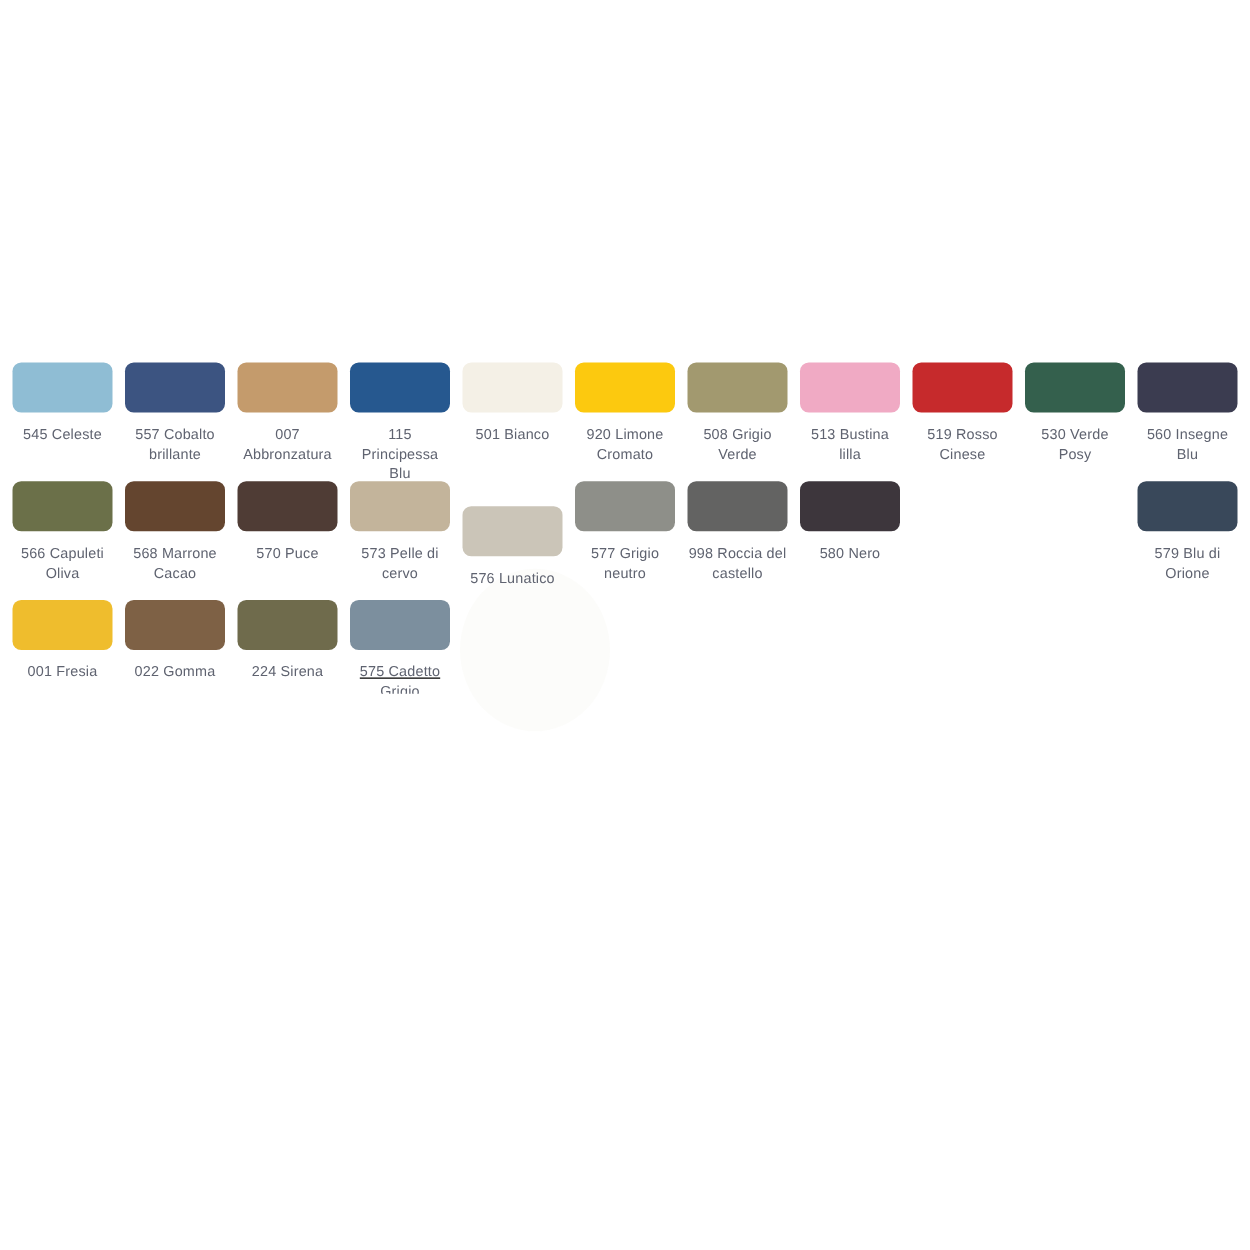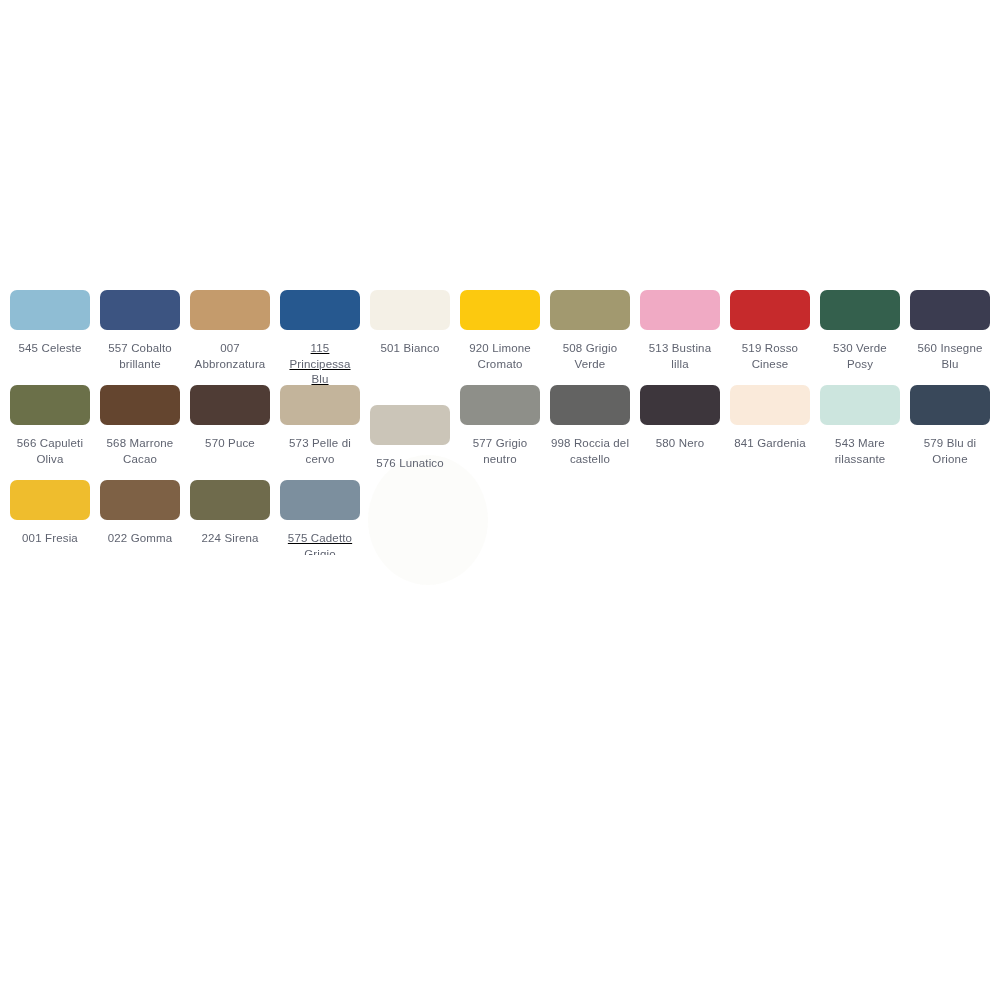--- a/index.html
+++ b/index.html
@@ -93,21 +93,21 @@
           <div class="swatch-label">545 Celeste</div>
         </div>
         <div class="swatch-cell" style="left: 100px;">
           <div class="swatch-chip" style="background: rgb(60, 84, 129);"></div>
           <div class="swatch-label">557 Cobalto brillante</div>
         </div>
         <div class="swatch-cell" style="left: 190px;">
           <div class="swatch-chip" style="background: rgb(196, 155, 108);"></div>
           <div class="swatch-label">007 Abbronzatura</div>
         </div>
-        <div class="swatch-cell" style="left: 280px; text-decoration: underline;">
+        <div class="swatch-cell" style="left: 280px;">
           <div class="swatch-chip" style="background: rgb(38, 88, 143);"></div>
           <div class="swatch-label">115 Principessa Blu</div>
         </div>
         <div class="swatch-cell" style="left: 370px;">
           <div class="swatch-chip" style="background: rgb(244, 240, 230);"></div>
           <div class="swatch-label">501 Bianco</div>
         </div>
         <div class="swatch-cell" style="left: 460px;">
           <div class="swatch-chip" style="background: rgb(252, 201, 15);"></div>
           <div class="swatch-label">920 Limone Cromato</div>
@@ -159,28 +159,20 @@
           <div class="swatch-label">577 Grigio neutro</div>
         </div>
         <div class="swatch-cell" style="left: 550px;">
           <div class="swatch-chip" style="background: rgb(99, 99, 98);"></div>
           <div class="swatch-label">998 Roccia del castello</div>
         </div>
         <div class="swatch-cell" style="left: 640px;">
           <div class="swatch-chip" style="background: rgb(61, 54, 60);"></div>
           <div class="swatch-label">580 Nero</div>
         </div>
-        <div class="swatch-cell" style="left: 730px;">
-          <div class="swatch-chip" style="background: rgb(250, 234, 218);"></div>
-          <div class="swatch-label">841 Gardenia</div>
-        </div>
-        <div class="swatch-cell" style="left: 820px;">
-          <div class="swatch-chip" style="background: rgb(204, 229, 222);"></div>
-          <div class="swatch-label">543 Mare rilassante</div>
-        </div>
         <div class="swatch-cell" style="left: 910px;">
           <div class="swatch-chip" style="background: rgb(57, 72, 90);"></div>
           <div class="swatch-label">579 Blu di Orione</div>
         </div>
       </div>
     <div class="swatch-row">
         <div class="swatch-cell" style="left: 10px;">
           <div class="swatch-chip" style="background: rgb(239, 189, 45);"></div>
           <div class="swatch-label">001 Fresia</div>
         </div>

